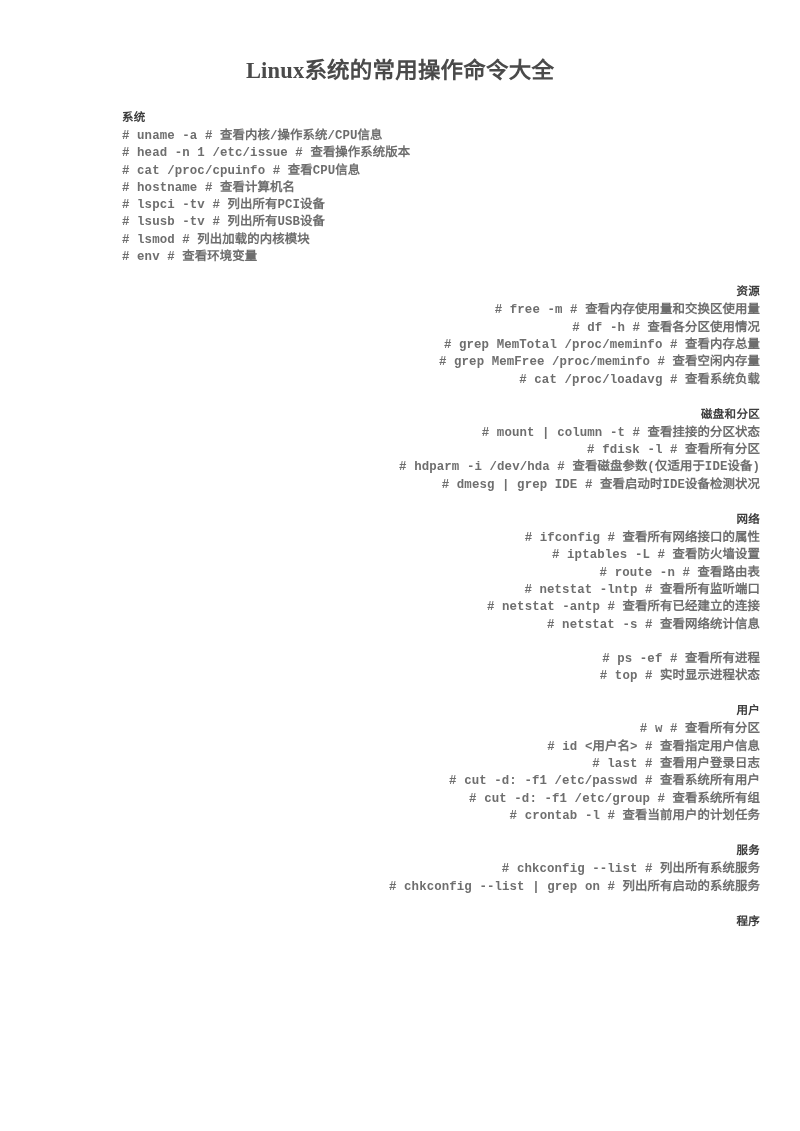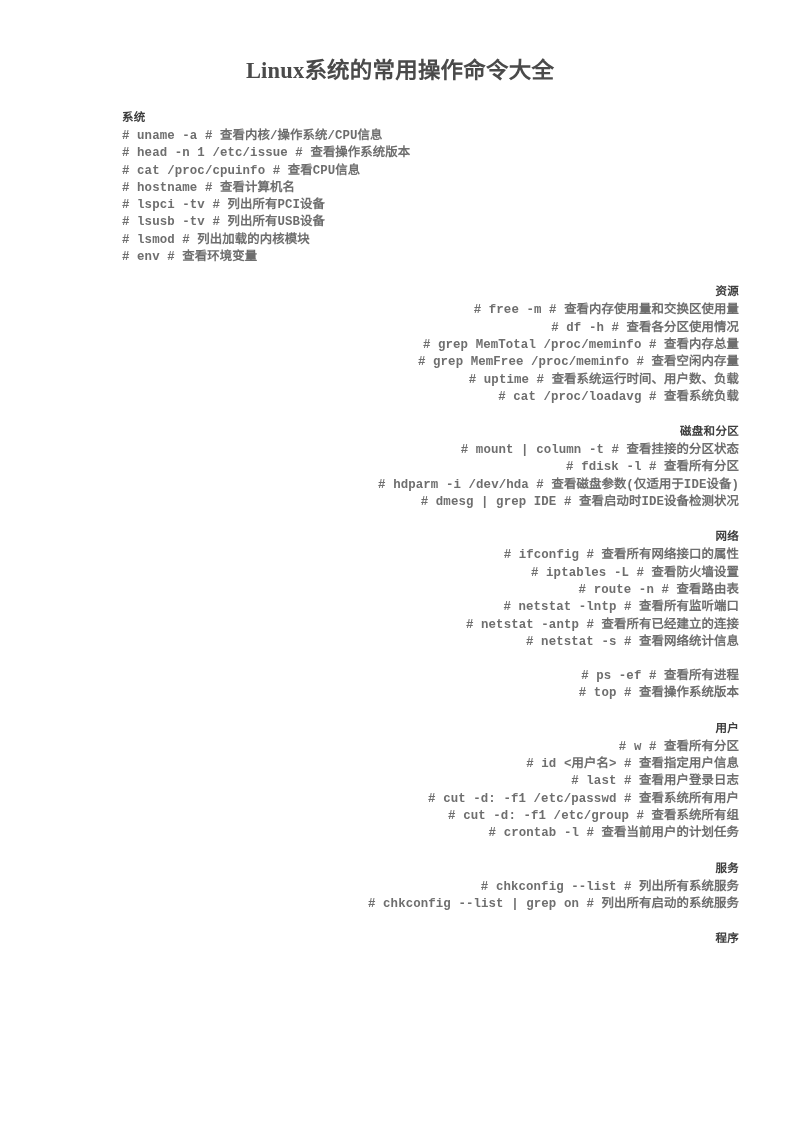--- a/index.html
+++ b/index.html
@@ -31,21 +31,21 @@
     font-weight: 700;
     color: #4a4a4a;
     letter-spacing: 0.2px;
     margin: 0;
     padding-top: 57px;
     line-height: 28px;
     white-space: nowrap;
   }
   .content {
     padding-left: 122px;
-    padding-right: 61px;
+    padding-right: 40px;
     margin-top: 24px;
   }
   .section {
     margin: 0;
     padding: 0;
   }
   .section + .section {
     margin-top: 17px;
     text-align: right;
   }
@@ -98,21 +98,20 @@
           <li class="cmd-line"># env # 查看环境变量</li>
         </ul>
       </div>
       <div class="section">
         <div class="section-heading">资源</div>
         <ul class="cmd-list">
           <li class="cmd-line"># free -m # 查看内存使用量和交换区使用量</li>
           <li class="cmd-line"># df -h # 查看各分区使用情况</li>
           <li class="cmd-line"># grep MemTotal /proc/meminfo # 查看内存总量</li>
           <li class="cmd-line"># grep MemFree /proc/meminfo # 查看空闲内存量</li>
-          <li class="cmd-line"># uptime # 查看系统运行时间、用户数、负载</li>
           <li class="cmd-line"># cat /proc/loadavg # 查看系统负载</li>
         </ul>
       </div>
       <div class="section">
         <div class="section-heading">磁盘和分区</div>
         <ul class="cmd-list">
           <li class="cmd-line"># mount | column -t # 查看挂接的分区状态</li>
           <li class="cmd-line"># fdisk -l # 查看所有分区</li>
           <li class="cmd-line"># hdparm -i /dev/hda # 查看磁盘参数(仅适用于IDE设备)</li>
           <li class="cmd-line"># dmesg | grep IDE # 查看启动时IDE设备检测状况</li>
@@ -125,21 +124,21 @@
           <li class="cmd-line"># iptables -L # 查看防火墙设置</li>
           <li class="cmd-line"># route -n # 查看路由表</li>
           <li class="cmd-line"># netstat -lntp # 查看所有监听端口</li>
           <li class="cmd-line"># netstat -antp # 查看所有已经建立的连接</li>
           <li class="cmd-line"># netstat -s # 查看网络统计信息</li>
         </ul>
       </div>
       <div class="section">
         <ul class="cmd-list">
           <li class="cmd-line"># ps -ef # 查看所有进程</li>
-          <li class="cmd-line"># top # 查看操作系统版本</li>
+          <li class="cmd-line"># top # 实时显示进程状态</li>
         </ul>
       </div>
       <div class="section">
         <div class="section-heading">用户</div>
         <ul class="cmd-list">
           <li class="cmd-line"># w # 查看所有分区</li>
           <li class="cmd-line"># id &lt;用户名&gt; # 查看指定用户信息</li>
           <li class="cmd-line"># last # 查看用户登录日志</li>
           <li class="cmd-line"># cut -d: -f1 /etc/passwd # 查看系统所有用户</li>
           <li class="cmd-line"># cut -d: -f1 /etc/group # 查看系统所有组</li>

